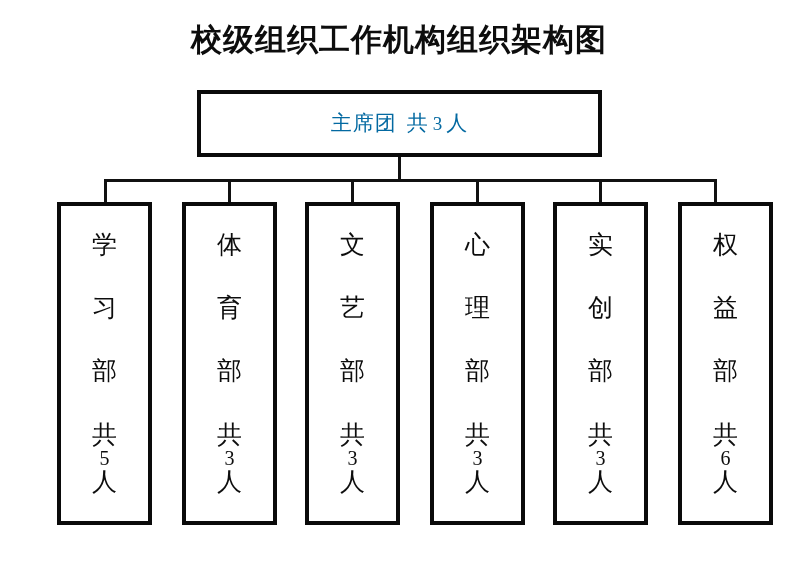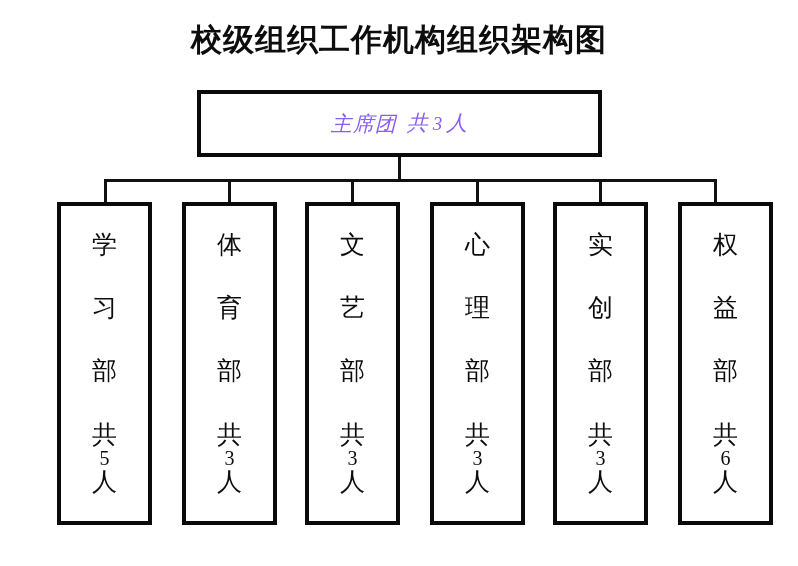--- a/index.html
+++ b/index.html
@@ -48,25 +48,24 @@
     border: 4px solid #0a0a0a;
     background: #ffffff;
     display: flex;
     align-items: center;
     justify-content: center;
   }
   #root-node .node-text {
     font-family: "Liberation Sans", "DejaVu Sans", sans-serif;
     font-size: 21px;
     line-height: 24px;
-    color: #8b5cf6;
+    color: #0369a1;
     white-space: nowrap;
     display: flex;
-    align-items: center;
-    font-style: italic;
+    align-items: flex-start;
   }
   #root-node .node-label { letter-spacing: 1px; }
   #root-node .node-count {
     margin-left: 10px;
     display: flex;
     align-items: baseline;
   }
   #root-node .count-pre { letter-spacing: 1px; }
   #root-node .count-num {
     font-family: "Liberation Serif", "DejaVu Serif", serif;

